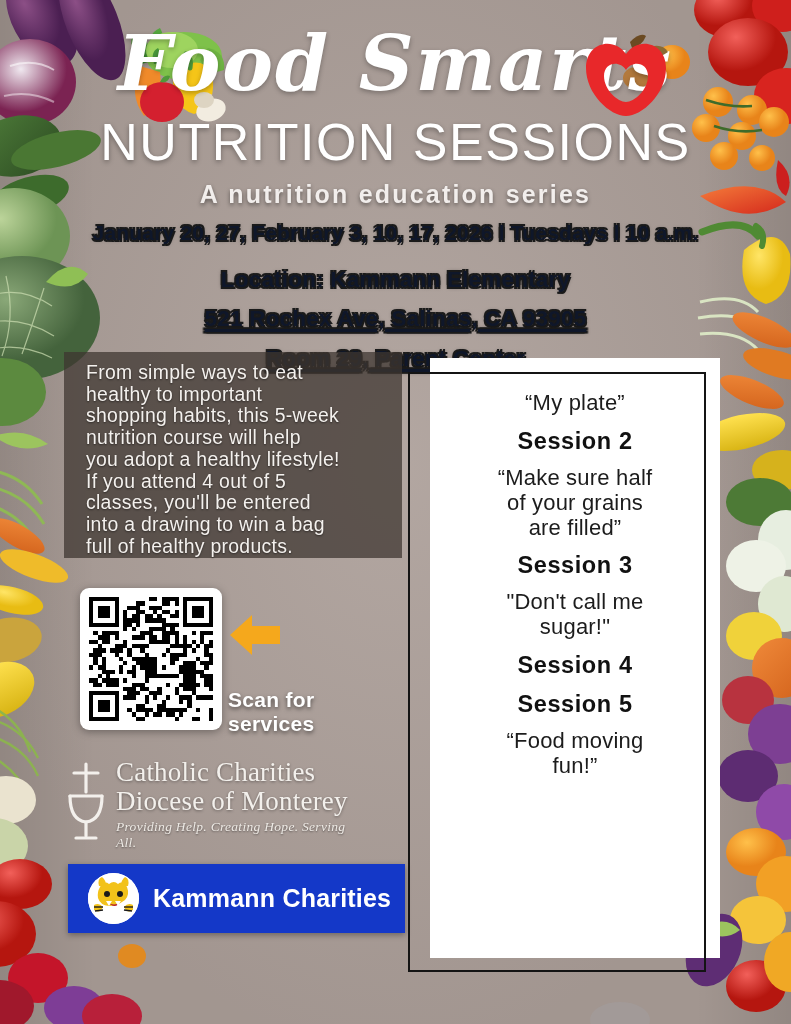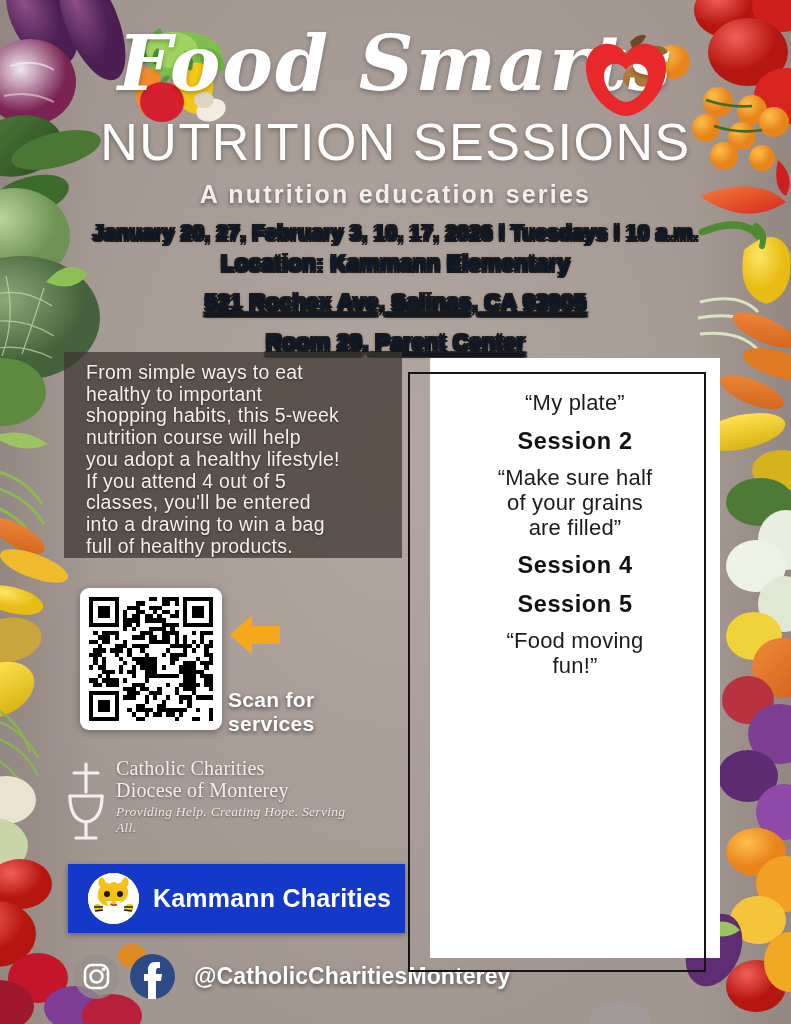--- a/index.html
+++ b/index.html
@@ -66,21 +66,21 @@
   .detail {
     font-size:21.5px; font-weight:bold; color:#0f172a;
     letter-spacing:0.2px; line-height:1.42;
     text-shadow:
       -1.6px -1.6px 0 #1a1a1a, 1.6px -1.6px 0 #1a1a1a,
       -1.6px  1.6px 0 #1a1a1a, 1.6px  1.6px 0 #1a1a1a,
        0 0 4px rgba(0,0,0,0.6);
   }
   .detail.u { text-decoration:underline; text-decoration-thickness:2.5px; text-underline-offset:3px; }
   .detail.d1 { font-size:21px; }
-  .detail.d2 { font-size:22.5px; margin-top:0; }
+  .detail.d2 { font-size:22.5px; margin-top:16px; }
   .detail.d3 { font-size:22.5px; margin-top:7px; }
   .detail.d4 { font-size:22.5px; margin-top:8px; }
 
   
   .desc-box {
     position:absolute; left:64px; top:352px; width:338px; height:206px;
     background:rgba(62,54,48,0.74);
     padding:10px 12px 0 22px;
   }
   .desc-text {
@@ -106,21 +106,21 @@
     letter-spacing:0.3px;
     text-shadow:0 2px 4px rgba(0,0,0,0.55);
   }
 
   
   .cc-logo { position:absolute; left:64px; top:760px; width:300px; height:82px; }
   .cc-mark { position:absolute; left:0; top:2px; width:44px; height:78px; }
   .cc-text { position:absolute; left:52px; top:-2px; width:250px; }
   .cc-l1, .cc-l2 {
     font-family:"Liberation Serif", serif;
-    font-size:20px; color:#f3f0ec; line-height:1.08;
+    font-size:27px; color:#f3f0ec; line-height:1.08;
     letter-spacing:0.2px;
     text-shadow:0 1px 3px rgba(0,0,0,0.4);
   }
   .cc-tag {
     font-family:"Liberation Serif", serif; font-style:italic;
     font-size:13.5px; color:#eeeae5; letter-spacing:0.3px; margin-top:3px;
     text-shadow:0 1px 2px rgba(0,0,0,0.45);
   }
 
   
@@ -1274,48 +1274,38 @@
           <path d="M6 34 l9 0"></path>
             <path d="M7 38 l8 -1"></path>
           <path d="M45 34 l-9 0"></path>
             <path d="M44 38 l-8 -1"></path>
         </g>
       </svg>
     </div>
     <div class="kam-name">Kammann Charities</div>
   </div>
 
-  <div class="social">
-    <div class="ig-icon">
-      <svg viewBox="0 0 45 45" width="45" height="45">
-        <rect x="11" y="11" width="23" height="23" rx="7" ry="7" fill="none" stroke="#ffffff" stroke-width="2.6"></rect>
-        <circle cx="22.5" cy="22.5" r="6" fill="none" stroke="#ffffff" stroke-width="2.6"></circle>
-        <circle cx="29.5" cy="15.5" r="1.8" fill="#ffffff"></circle>
-      </svg>
-    </div>
-    <div class="fb-icon">
-      <svg viewBox="0 0 45 45" width="45" height="45">
-        <path d="M26 14 h4 v-6 h-5 q-7 0 -7 8 v4 h-4 v7 h4 v18 h8 v-18 h5 l1 -7 h-6 v-3 q0 -3 2 -3z" fill="#ffffff"></path>
-      </svg>
-    </div>
-    <div class="handle">@CatholicCharitiesMonterey</div>
-  </div>
 
   <div class="topics-panel">
     <div class="topics-frame"></div>
     <div class="topics-inner">
 
       <div class="sess-block">
         <div class="sess-body">“My plate”</div>
       </div>
       <div class="sess-block">
         <div class="sess-title">Session 2</div>
         <div class="sess-body">“Make sure half
 of your grains
 are filled”</div>
+      </div>
+      <div class="sess-block">
+        <div class="sess-title">Session 3</div>
+        <div class="sess-body">"Don't call me
+sugar!"</div>
       </div>
       <div class="sess-block">
         <div class="sess-title">Session 4</div>
       </div>
       <div class="sess-block">
         <div class="sess-title">Session 5</div>
         <div class="sess-body">“Food moving
 fun!”</div>
       </div>
     </div>

